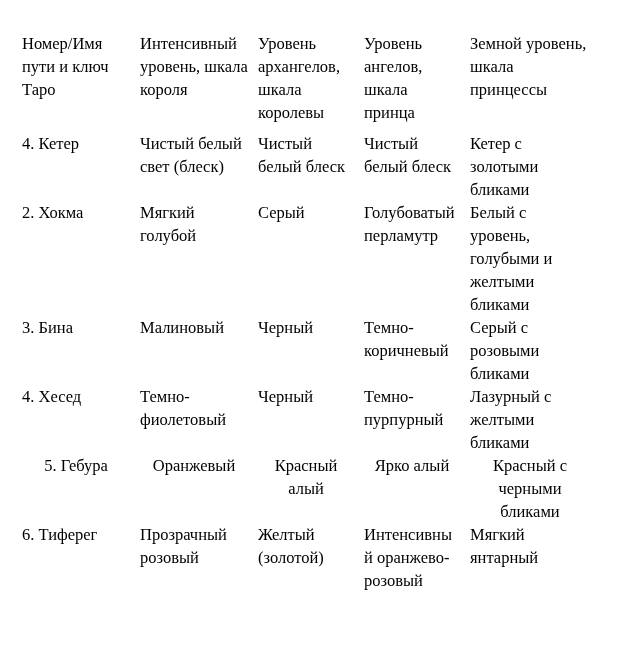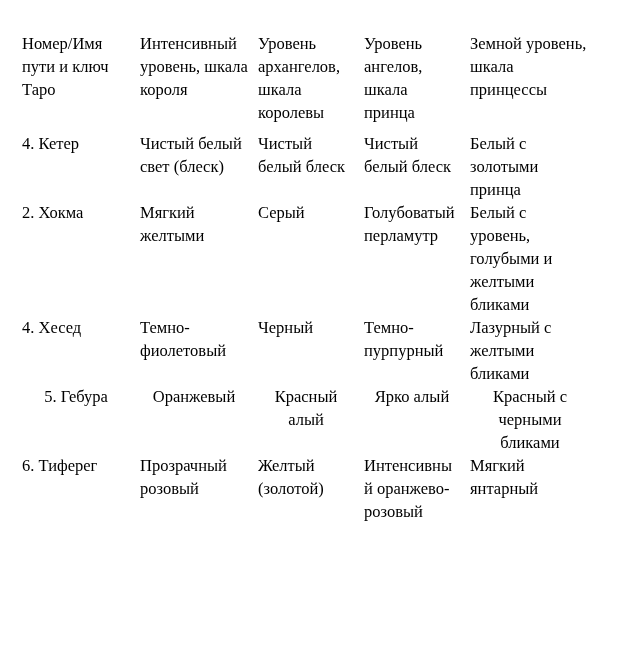--- a/index.html
+++ b/index.html
@@ -79,31 +79,38 @@
         <td>Уровень архангелов, шкала королевы</td>
         <td>Уровень ангелов, шкала принца</td>
         <td>Земной уровень, шкала принцессы</td>
       </tr>
 
       <tr class="datarow r1">
         <td>4. Кетер</td>
         <td>Чистый белый свет (блеск)</td>
         <td>Чистый белый блеск</td>
         <td>Чистый белый блеск</td>
-        <td>Белый с золотыми принца</td>
+        <td>Кетер с золотыми бликами</td>
       </tr>
 
       <tr class="datarow r2">
         <td>2. Хокма</td>
-        <td>Мягкий желтыми</td>
+        <td>Мягкий голубой</td>
         <td>Серый</td>
         <td>Голубоватый перламутр</td>
         <td>Белый с уровень, голубыми и желтыми бликами</td>
       </tr>
 
+      <tr class="datarow r3">
+        <td>3. Бина</td>
+        <td>Малиновый</td>
+        <td>Черный</td>
+        <td>Темно-коричневый</td>
+        <td>Серый с розовыми бликами</td>
+      </tr>
 
       <tr class="datarow r4">
         <td>4. Хесед</td>
         <td>Темно-фиолетовый</td>
         <td>Черный</td>
         <td>Темно-пурпурный</td>
         <td>Лазурный с желтыми бликами</td>
       </tr>
 
       <tr class="datarow r5">

